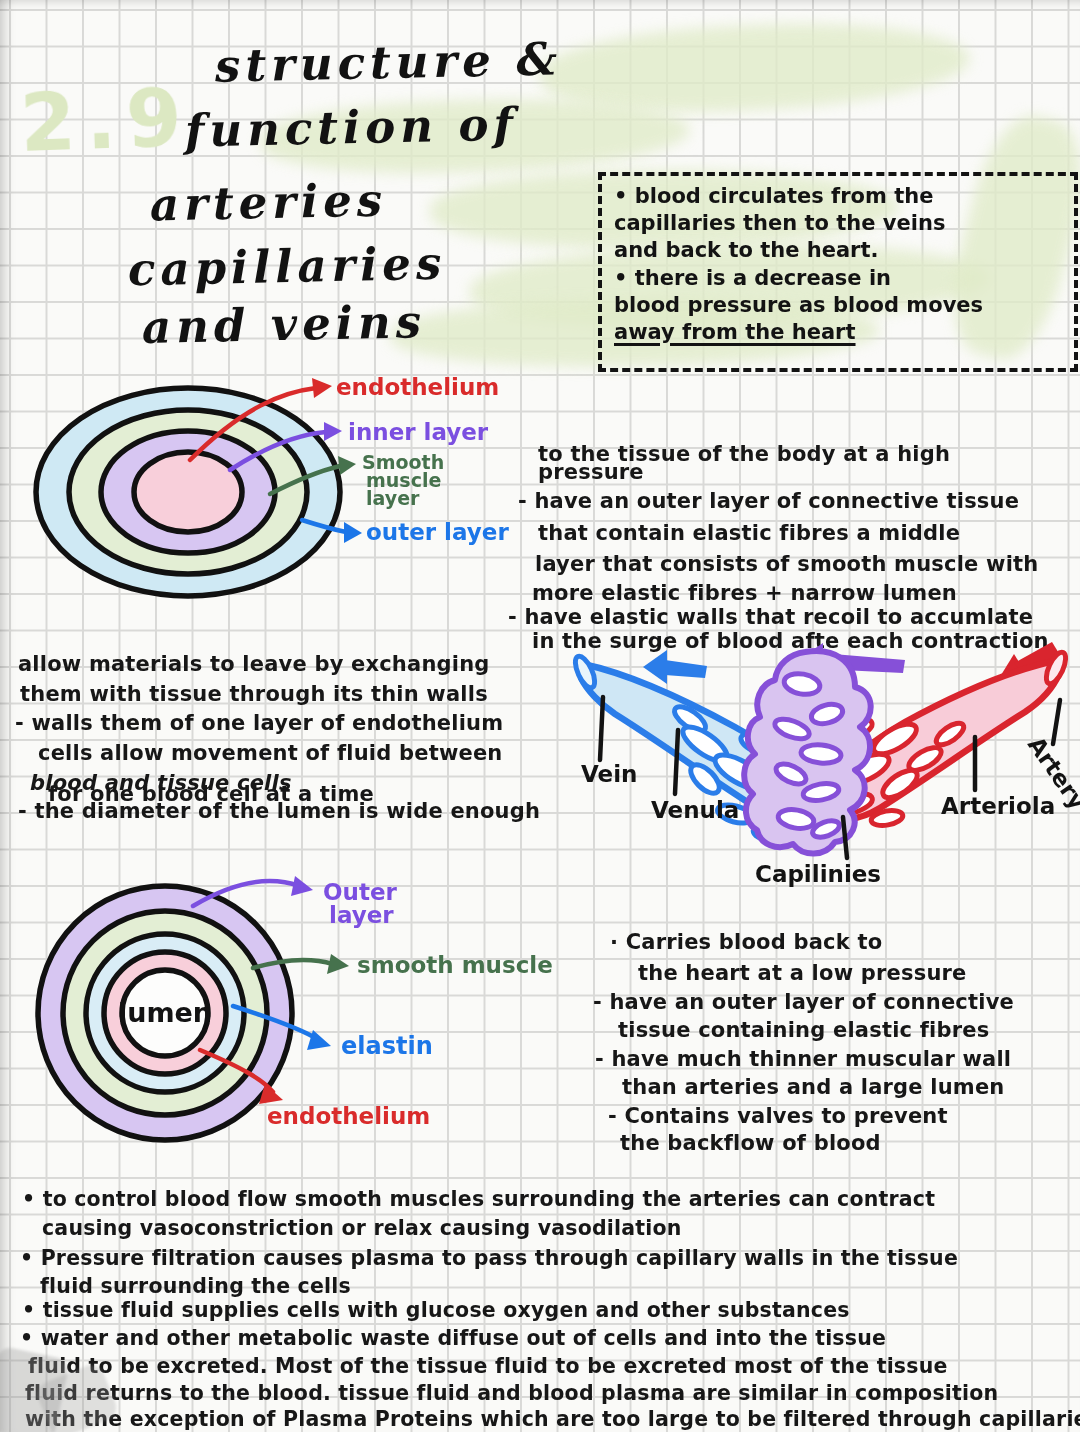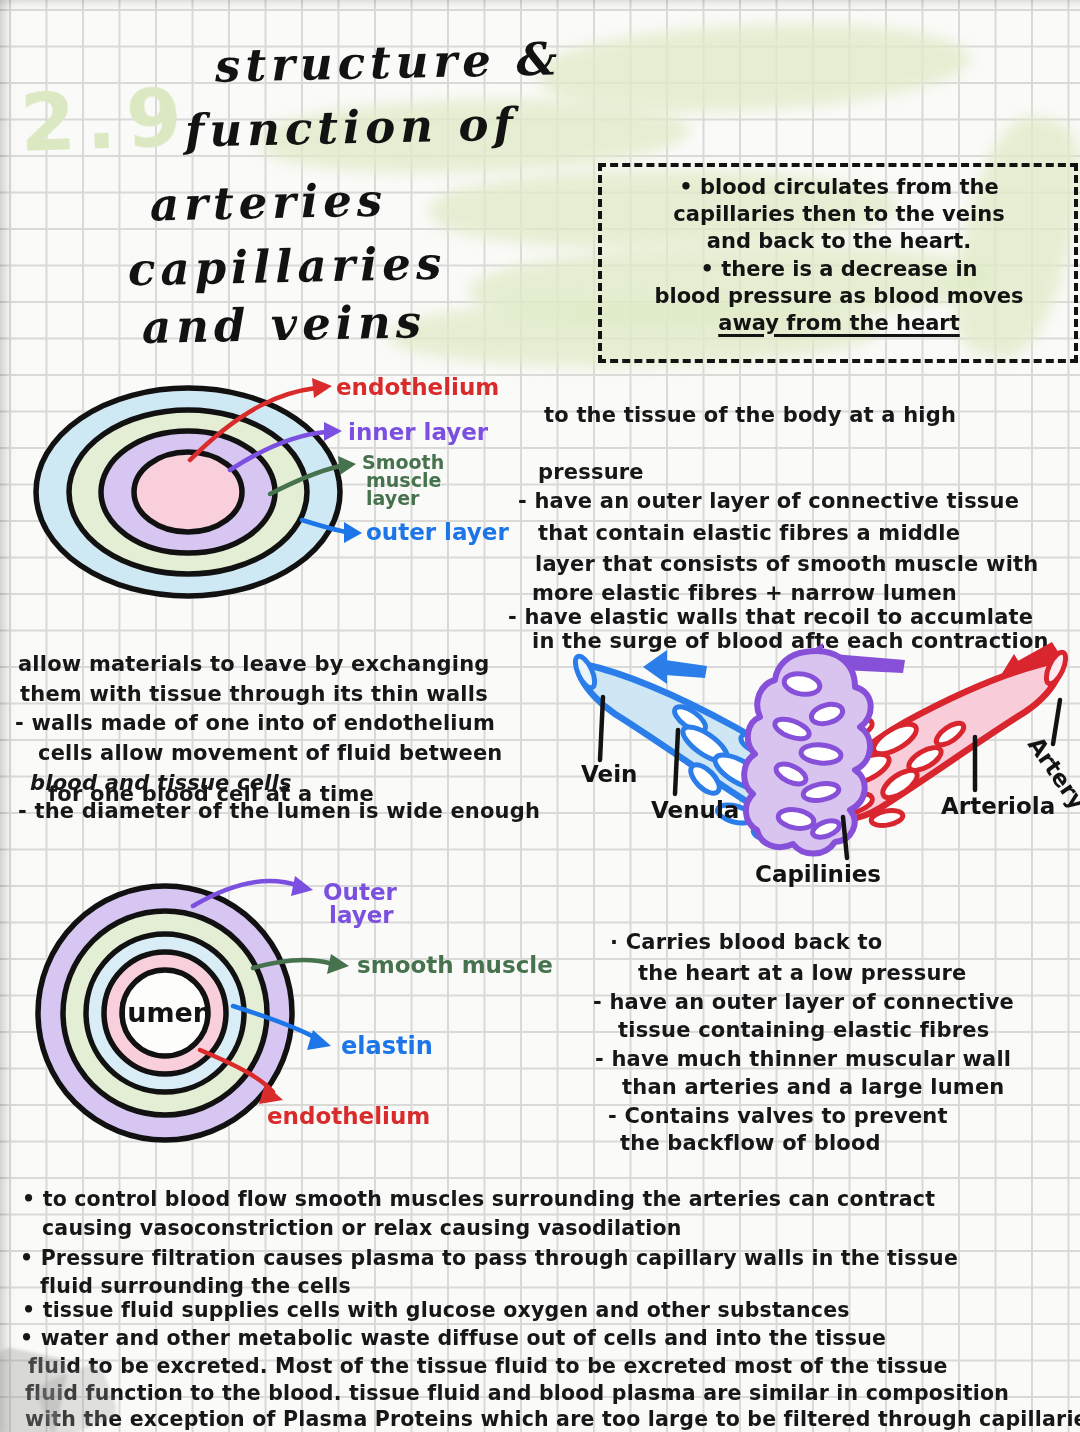--- a/index.html
+++ b/index.html
@@ -13,22 +13,22 @@
     font-family:"DejaVu Sans",sans-serif;color:#161616;
     box-shadow:inset 14px 0 14px -12px rgba(0,0,0,.25), inset 0 10px 10px -8px rgba(0,0,0,.15);
   }
   .title-line{
     position:absolute;font-family:"DejaVu Serif",serif;font-style:italic;font-weight:700;
     font-size:45px;letter-spacing:5px;color:#121212;transform:rotate(-1.2deg);white-space:nowrap;
   }
   .note-line{position:absolute;white-space:nowrap;font-weight:700;font-size:21px;letter-spacing:.2px;color:#171717;}
   .sm{font-size:20.5px;}
   .key-box{
-    position:absolute;left:598px;top:163px;width:480px;height:200px;box-sizing:border-box;
-    border:4px dashed #131313;padding:7px 10px 6px 12px;text-align:center;
+    position:absolute;left:598px;top:172px;width:480px;height:200px;box-sizing:border-box;
+    border:4px dashed #131313;padding:7px 10px 6px 12px;
   }
   .kb-line{font-size:21px;font-weight:700;line-height:27.2px;white-space:nowrap;color:#131313;}
   .u{text-decoration:underline;text-underline-offset:4px;text-decoration-thickness:2.5px;}
   .blob{position:absolute;background:#e0ebc8;opacity:.78;border-radius:45% 55% 50% 50%;filter:blur(7px);}
   .sec-num{
     position:absolute;left:20px;top:74px;font-size:80px;font-weight:700;color:#dce8c2;
     letter-spacing:10px;transform:rotate(-2deg);filter:blur(.6px);
   }
   .wm{position:absolute;background:#9a9a9a;border-radius:14px;filter:blur(1.5px);}
   svg{position:absolute;overflow:visible;}
@@ -84,32 +84,32 @@
     <text x="344" y="107" class="svglabel" font-size="19" fill="#46724d">Smooth</text>
     <text x="348" y="125" class="svglabel" font-size="19" fill="#46724d">muscle</text>
     <text x="348" y="143" class="svglabel" font-size="19" fill="#46724d">layer</text>
     <g>
       <path d="M 284,158 C 306,165 318,168 328,170" fill="none" stroke="#1c76e8" stroke-width="4.5" stroke-linecap="round"></path>
       <polygon points="326,160 344,171 326,181" fill="#1c76e8"></polygon>
     </g>
     <text x="348" y="178" class="svglabel" font-size="23" fill="#1c76e8">outer layer</text>
   </svg>
 
-  <div class="note-line" style="left:538px;top:403px;margin-left:6px;">to the tissue of the body at a high</div>
+  <div class="note-line" style="left:538px;top:442px;">to the tissue of the body at a high</div>
   <div class="note-line" style="left:538px;top:460px;">pressure</div>
   <div class="note-line" style="left:518px;top:489px;">- have an outer layer of connective tissue</div>
   <div class="note-line" style="left:538px;top:521px;">that contain elastic fibres a middle</div>
   <div class="note-line" style="left:535px;top:552px;">layer that consists of smooth muscle with</div>
   <div class="note-line" style="left:532px;top:581px;">more elastic fibres + narrow lumen</div>
   <div class="note-line" style="left:508px;top:605px;">- have elastic walls that recoil to accumlate</div>
   <div class="note-line" style="left:532px;top:629px;">in the surge of blood afte each contraction</div>
 
   <div class="note-line" style="left:18px;top:652px;">allow materials to leave by exchanging</div>
   <div class="note-line" style="left:20px;top:682px;">them with tissue through its thin walls</div>
-  <div class="note-line" style="left:15px;top:711px;">- walls made of one into of endothelium</div>
+  <div class="note-line" style="left:15px;top:711px;">- walls them of one layer of endothelium</div>
   <div class="note-line" style="left:38px;top:741px;">cells allow movement of fluid between</div>
   <div class="note-line" style="left:30px;top:771px;font-style:italic;">blood and tissue cells</div>
   <div class="note-line" style="left:18px;top:799px;text-align:center;">- the diameter of the lumen is wide enough</div>
   <div class="note-line" style="left:48px;top:782px;">for one blood cell at a time</div>
 
   <svg style="left:555px;top:622px;" width="525" height="278" viewBox="0 0 525 278">
 
     <g fill="#2b7de9">
       <polygon points="88,45 112,28 112,62"></polygon>
       <path d="M 110,38 L 152,44 L 150,56 L 110,53 Z"></path>
@@ -224,19 +224,19 @@
   <div class="note-line" style="left:608px;top:1104px;">- Contains valves to prevent</div>
   <div class="note-line" style="left:620px;top:1131px;">the backflow of blood</div>
 
   <div class="note-line sm" style="left:22px;top:1187px;">• to control blood flow smooth muscles surrounding the arteries can contract</div>
   <div class="note-line sm" style="left:42px;top:1216px;">causing vasoconstriction or relax causing vasodilation</div>
   <div class="note-line sm" style="left:20px;top:1246px;">• Pressure filtration causes plasma to pass through capillary walls in the tissue</div>
   <div class="note-line sm" style="left:40px;top:1274px;">fluid surrounding the cells</div>
   <div class="note-line sm" style="left:20px;top:1326px;">• water and other metabolic waste diffuse out of cells and into the tissue</div>
   <div class="note-line sm" style="left:22px;top:1298px;">• tissue fluid supplies cells with glucose oxygen and other substances</div>
   <div class="note-line sm" style="left:28px;top:1354px;">fluid to be excreted. Most of the tissue fluid to be excreted most of the tissue</div>
-  <div class="note-line sm" style="left:25px;top:1381px;">fluid function to the blood. tissue fluid and blood plasma are similar in composition</div>
+  <div class="note-line sm" style="left:25px;top:1381px;">fluid returns to the blood. tissue fluid and blood plasma are similar in composition</div>
   <div class="note-line sm" style="left:25px;top:1407px;">with the exception of Plasma Proteins which are too large to be filtered through capillaries</div>
 
   <div class="wm" style="left:-10px;top:1352px;width:72px;height:85px;opacity:.35;transform:rotate(12deg);"></div>
   <div class="wm" style="left:42px;top:1372px;width:70px;height:58px;opacity:.28;transform:rotate(-22deg);"></div>
 
 </div>
 
 </body></html>

